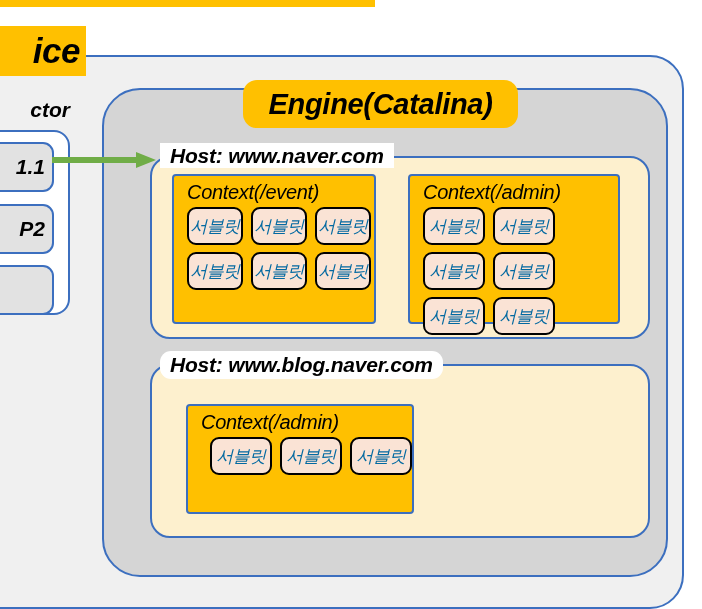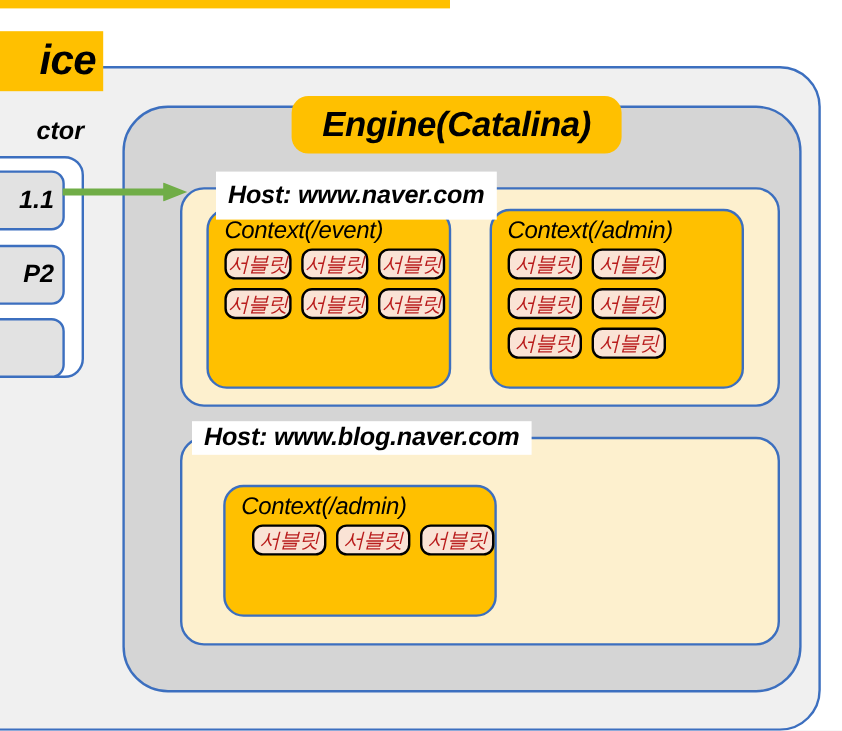--- a/index.html
+++ b/index.html
@@ -109,29 +109,29 @@
     position:absolute;
     background:#ffffff;
     display:flex;align-items:center;
     padding:2px 10px 2px 10px;
     box-sizing:border-box;
     font-size:21px;font-weight:bold;color:#000;
     letter-spacing:-0.2px;
     white-space:nowrap;
     z-index:9;
   }
-  .host-label-1{left:160px;top:143px;height:40px;margin-left:20px;}
-  .host-label-2{left:160px;top:351px;height:28px;}
+  .host-label-1{left:160px;top:143px;height:25px;}
+  .host-label-2{left:160px;top:351px;height:28px;border-radius:11px;}
 
   
   .context-box{
     position:absolute;
     background:#FFC000;
     border:2.2px solid #3C6FBF;
-    border-radius:17px;
+    border-radius:4px;
     box-sizing:border-box;
     z-index:4;
   }
   .ctx-event{left:172px;top:174px;width:204px;height:150px;}
   .ctx-admin-top{left:408px;top:174px;width:212px;height:150px;}
   .ctx-admin-bottom{left:186px;top:404px;width:228px;height:110px;}
 
   .context-title{
     font-size:20px;color:#000;
     padding:5px 0 3px 13px;
@@ -141,27 +141,27 @@
 
   .servlet-grid{
     display:flex;flex-wrap:wrap;
     gap:7px 8px;
     padding:0 0 0 13px;
     box-sizing:border-box;
   }
   .servlet-grid.row3{padding-left:22px;gap:8px;}
 
   .servlet{
-    width:56px;height:26px;
+    width:56px;height:38px;
     background:#FAE3D5;
     border:2.4px solid #000;
     border-radius:9px;
     box-sizing:border-box;
     display:flex;align-items:center;justify-content:center;
-    font-size:17px;color:#b91c1c;
+    font-size:17px;color:#0369a1;
     letter-spacing:-0.5px;
   }
   .servlet.wide{width:62px;}
 </style>
 </head>
 <body>
 
 <div class="stage">
 
   <div class="top-strip"></div>

